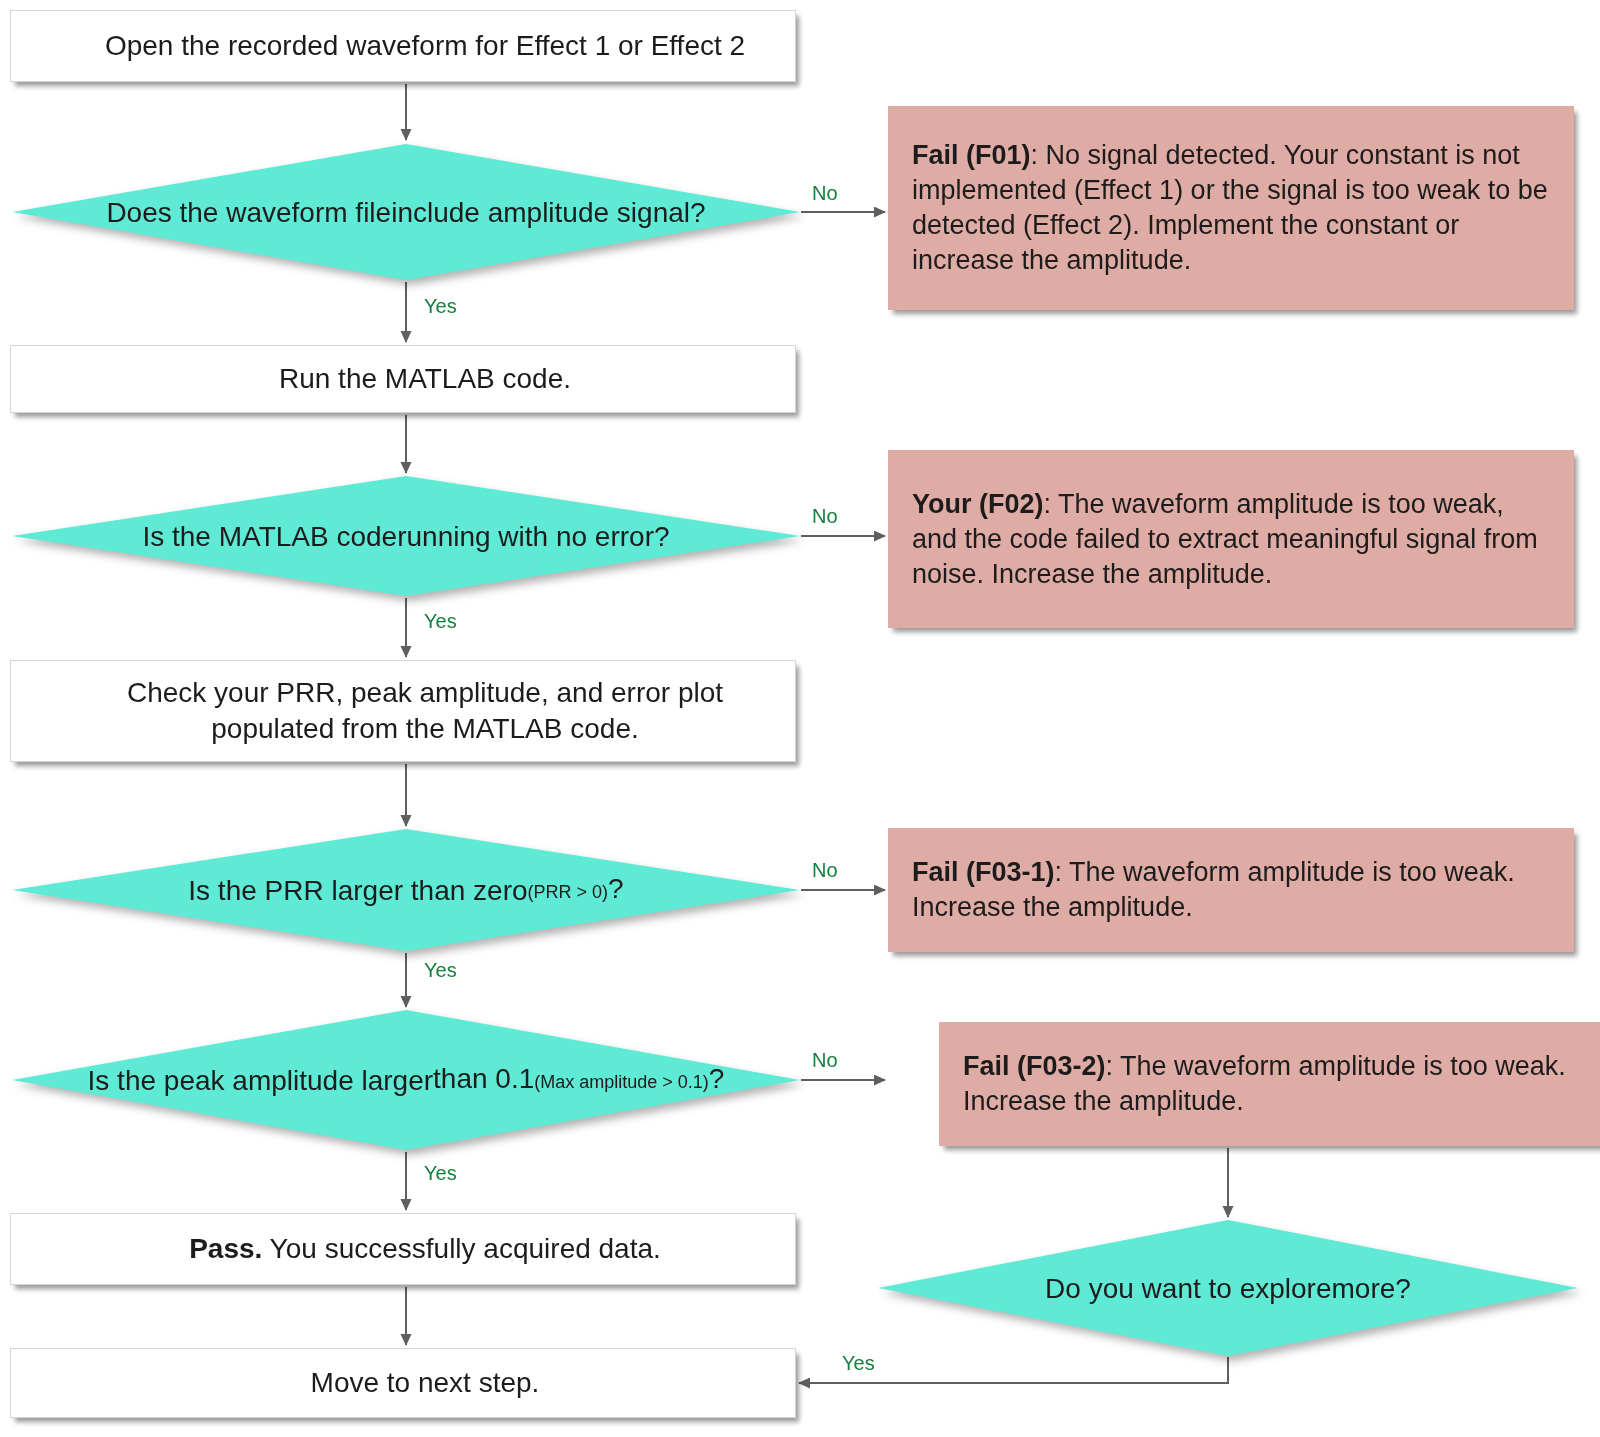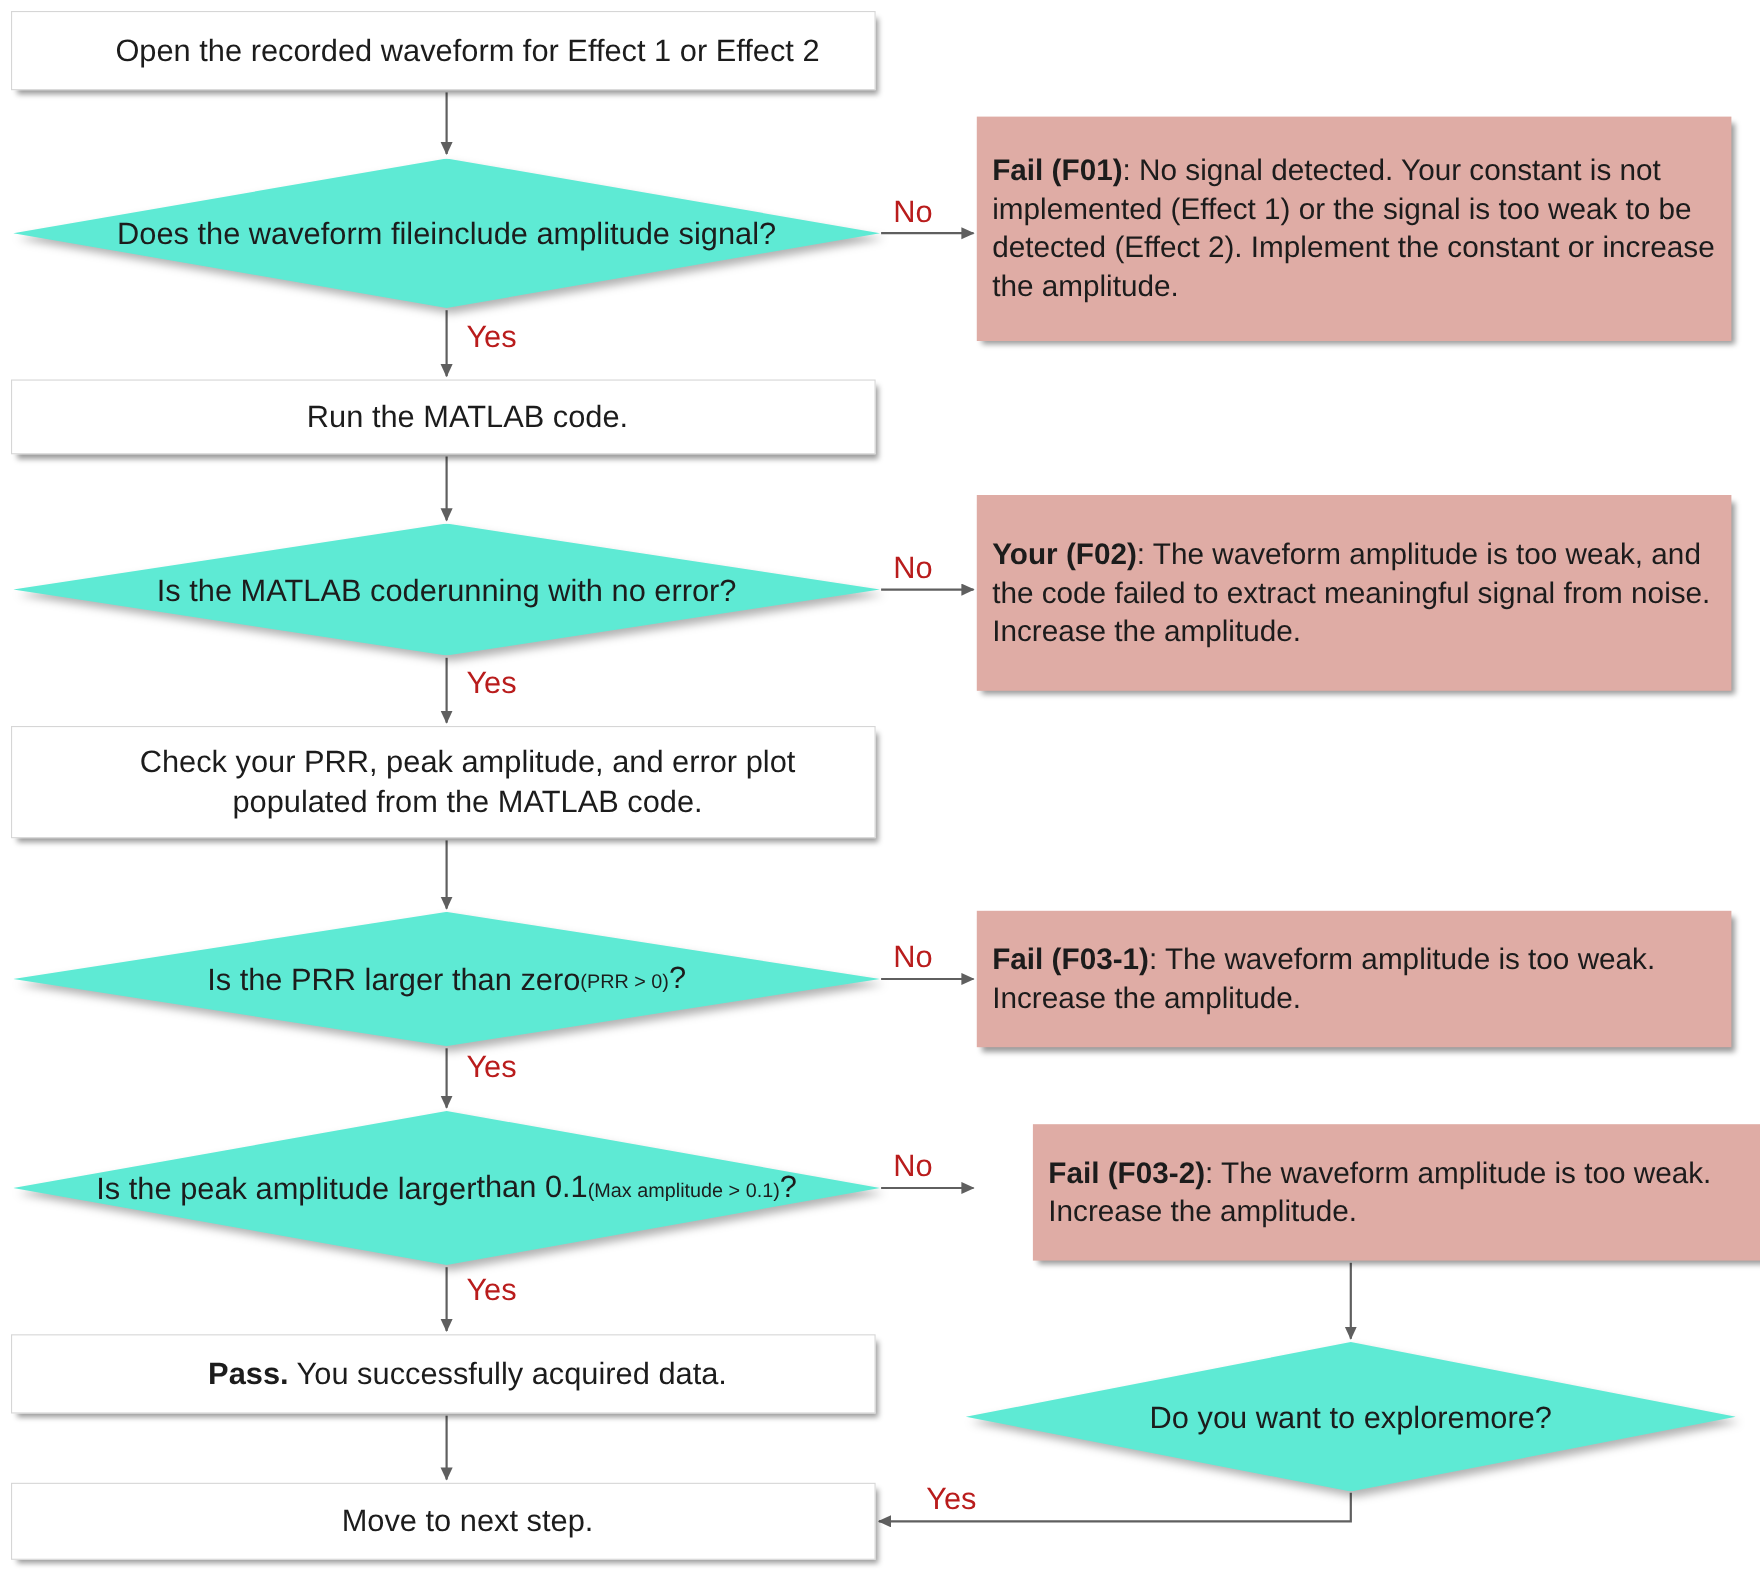--- a/index.html
+++ b/index.html
@@ -12,32 +12,32 @@
   .rect{
     position:absolute;background:#ffffff;border:1px solid #d6d6d6;
     box-shadow:4px 5px 5px -1px rgba(0,0,0,0.40);
     display:flex;flex-direction:column;align-items:center;justify-content:center;
     text-align:center;font-size:28px;line-height:36px;box-sizing:border-box;padding-left:44px;
   }
   .fail{
     position:absolute;background:#dfaca5;
     box-shadow:4px 5px 5px -1px rgba(0,0,0,0.40);
     display:flex;align-items:center;
-    font-size:27px;line-height:35px;padding:0 14px;box-sizing:border-box;
+    font-size:27px;line-height:35px;padding:0 24px;box-sizing:border-box;
     text-align:left;
   }
   .diamond-wrap{position:absolute;filter:drop-shadow(4px 5px 4px rgba(0,0,0,0.30));}
   .diamond{
     width:100%;height:100%;background:#5eead4;
     clip-path:polygon(50% 0,100% 50%,50% 100%,0 50%);
     display:flex;align-items:center;justify-content:center;
     text-align:center;font-size:28px;line-height:37px;
   }
   .small{font-size:18px;}
-  .elabel{position:absolute;font-size:28px;color:#b91c1c;line-height:26px;}
+  .elabel{position:absolute;font-size:20px;color:#15803d;line-height:26px;}
   b{font-weight:bold;}
 </style>
 </head>
 <body>
 
 <div class="stage">
 
   <svg class="connectors" width="1600" height="1437" viewBox="0 0 1600 1437">
     <defs>
       <marker id="ah" markerUnits="userSpaceOnUse" markerWidth="14" markerHeight="13" refX="11" refY="5.5" orient="auto">

